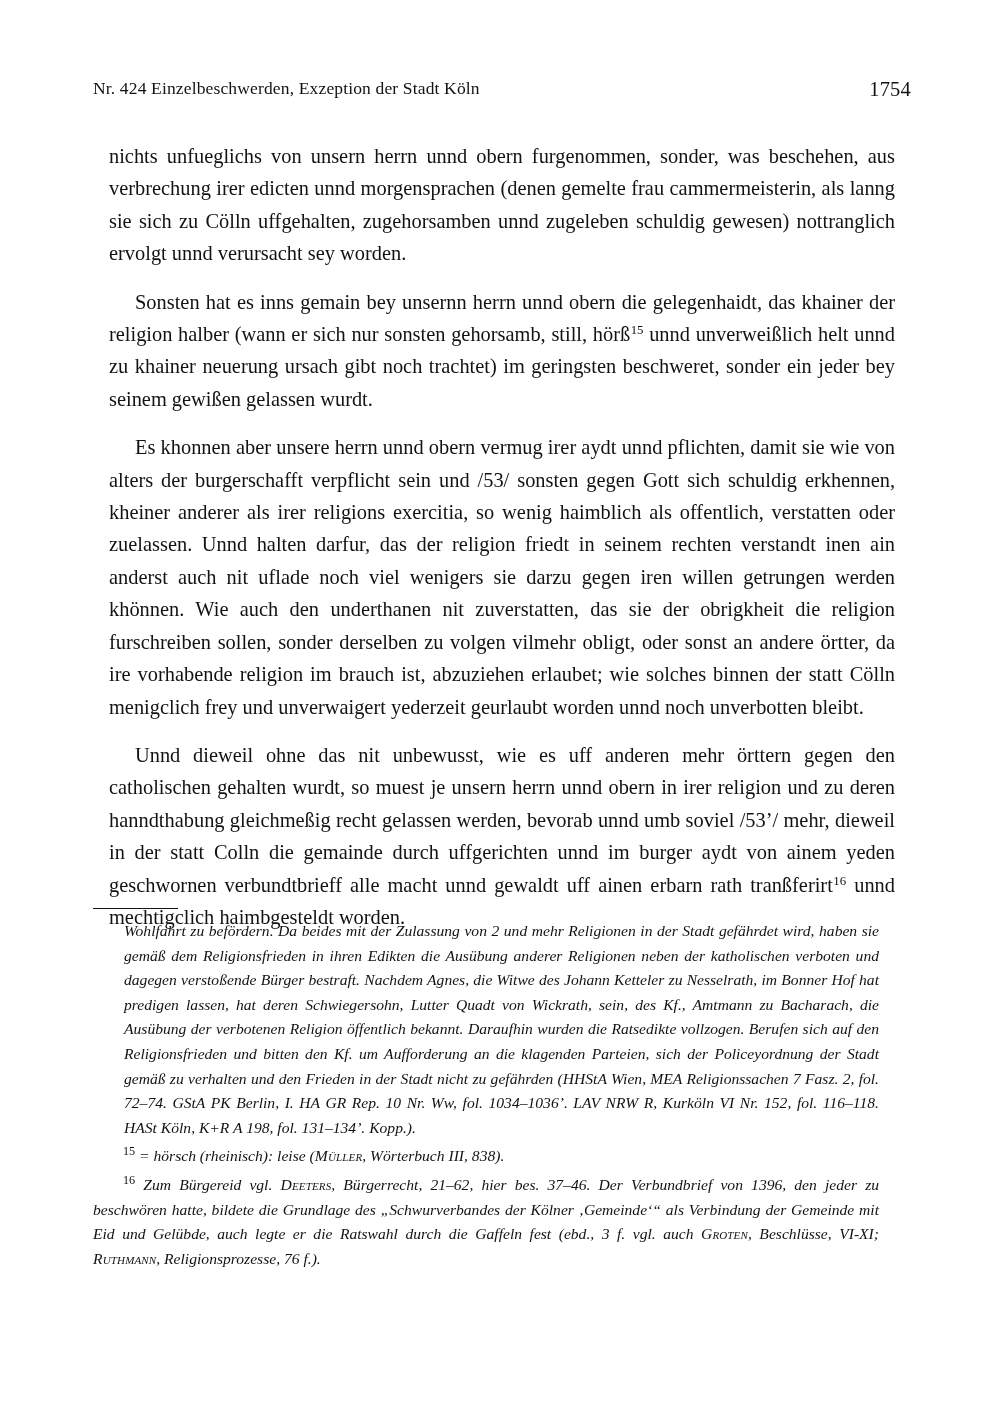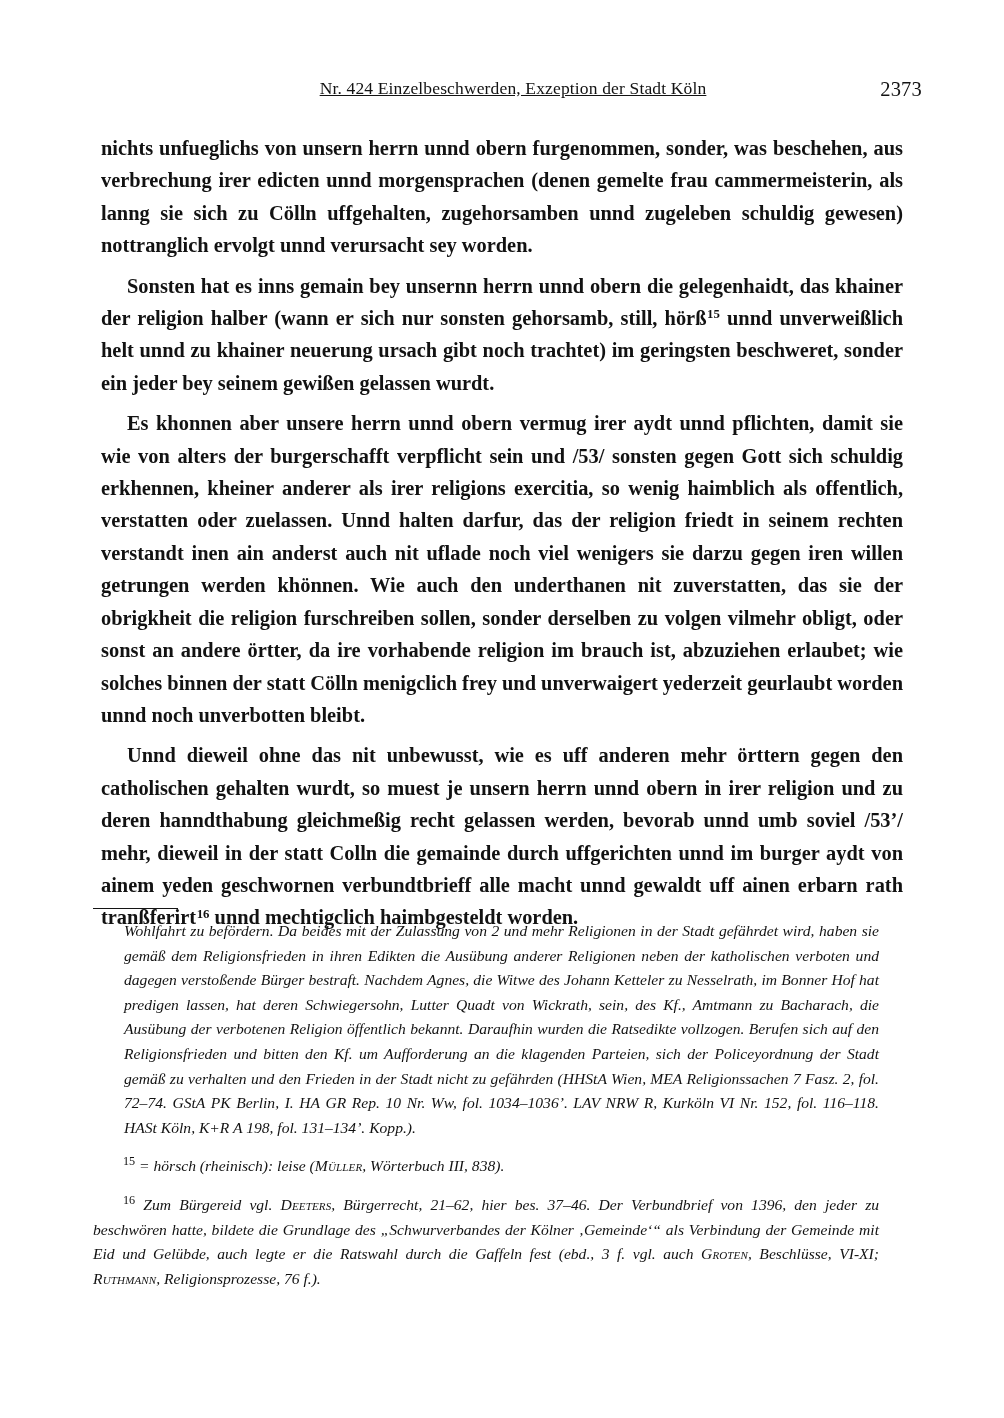--- a/index.html
+++ b/index.html
@@ -23,30 +23,29 @@
     left: 0;
     top: 0;
     width: 1004px;
     height: 1418px;
     box-sizing: border-box;
   }
 
   
   .running-head {
     position: absolute;
-    left: 104px;
+    left: 93px;
     top: 78px;
     width: 818px;
     height: 26px;
     display: flex;
     align-items: baseline;
-    justify-content: center;
+    justify-content: flex-start;
     font-size: 17.5px;
     letter-spacing: 0.15px;
-    text-decoration: underline;
   }
   .running-head .head-title {
     white-space: nowrap;
   }
   .folio {
     position: absolute;
     right: 0;
     top: 0;
     font-size: 20.5px;
     letter-spacing: 0.2px;
@@ -54,28 +53,27 @@
 
   
   .body-column {
     position: absolute;
     left: 93px;
     top: 124px;
     width: 818px;
   }
 
   p.para {
-    margin: 8px;
+    margin: 16px;
     font-size: 20.4px;
     line-height: 32.4px;
     text-align: justify;
     text-justify: inter-word;
     text-indent: 0;
     hyphens: none;
-    font-weight: bold;
   }
   p.para.indented {
     text-indent: 26px;
   }
 
   sup.fn-ref {
     font-size: 0.63em;
     vertical-align: 0.52em;
     line-height: 0;
     margin-left: 0.5px;
@@ -104,42 +102,42 @@
     hyphens: none;
   }
   p.fn.continuation {
     text-indent: 0;
     margin-left: 31px;
   }
   p.fn.numbered {
     position: relative;
     padding-left: 0;
     text-indent: 30px;
-    margin-top: 14px;
+    margin-top: 4px;
   }
   p.fn.numbered .fn-num {
     font-style: normal;
     font-size: 12.2px;
     vertical-align: 0.52em;
     line-height: 0;
   }
   .sc {
     font-variant: small-caps;
     font-style: italic;
     letter-spacing: 0.15px;
   }
 </style>
 </head>
 <body>
 
 <div class="page">
 
   <div class="running-head">
     <span class="head-title">Nr. 424 Einzelbeschwerden, Exzeption der Stadt Köln</span>
-    <span class="folio">2373</span>
+    <span class="folio">1754</span>
   </div>
 
   <div class="body-column">
 
     <p class="para" id="tpl-p1">nichts unfueglichs von unsern herrn unnd obern furgenommen, sonder, was beschehen, aus verbrechung irer edicten unnd morgensprachen (denen gemelte frau cammermeisterin, als lanng sie sich zu Cölln uffgehalten, zugehorsamben unnd zugeleben schuldig gewesen) nottranglich ervolgt unnd verursacht sey worden.</p>
 
     <p class="para indented" id="tpl-p2"><span>Sonsten hat es inns gemain bey unsernn herrn unnd obern die gelegenhaidt, das khainer der religion halber (wann er sich nur sonsten gehorsamb, still, hörß</span><sup class="fn-ref">15</sup><span> unnd unverweißlich helt unnd zu khainer neuerung ursach gibt noch trachtet) im geringsten beschweret, sonder ein jeder bey seinem gewißen gelassen wurdt.</span></p>
 
     <p class="para indented" id="tpl-p3">Es khonnen aber unsere herrn unnd obern vermug irer aydt unnd pflichten, damit sie wie von alters der burgerschafft verpflicht sein und /53/ sonsten gegen Gott sich schuldig erkhennen, kheiner anderer als irer religions exercitia, so wenig haimblich als offentlich, verstatten oder zuelassen. Unnd halten darfur, das der religion friedt in seinem rechten verstandt inen ain anderst auch nit uflade noch viel wenigers sie darzu gegen iren willen getrungen werden khönnen. Wie auch den underthanen nit zuverstatten, das sie der obrigkheit die religion furschreiben sollen, sonder derselben zu volgen vilmehr obligt, oder sonst an andere örtter, da ire vorhabende religion im brauch ist, abzuziehen erlaubet; wie solches binnen der statt Cölln menigclich frey und unverwaigert yederzeit geurlaubt worden unnd noch unverbotten bleibt.</p>
 

